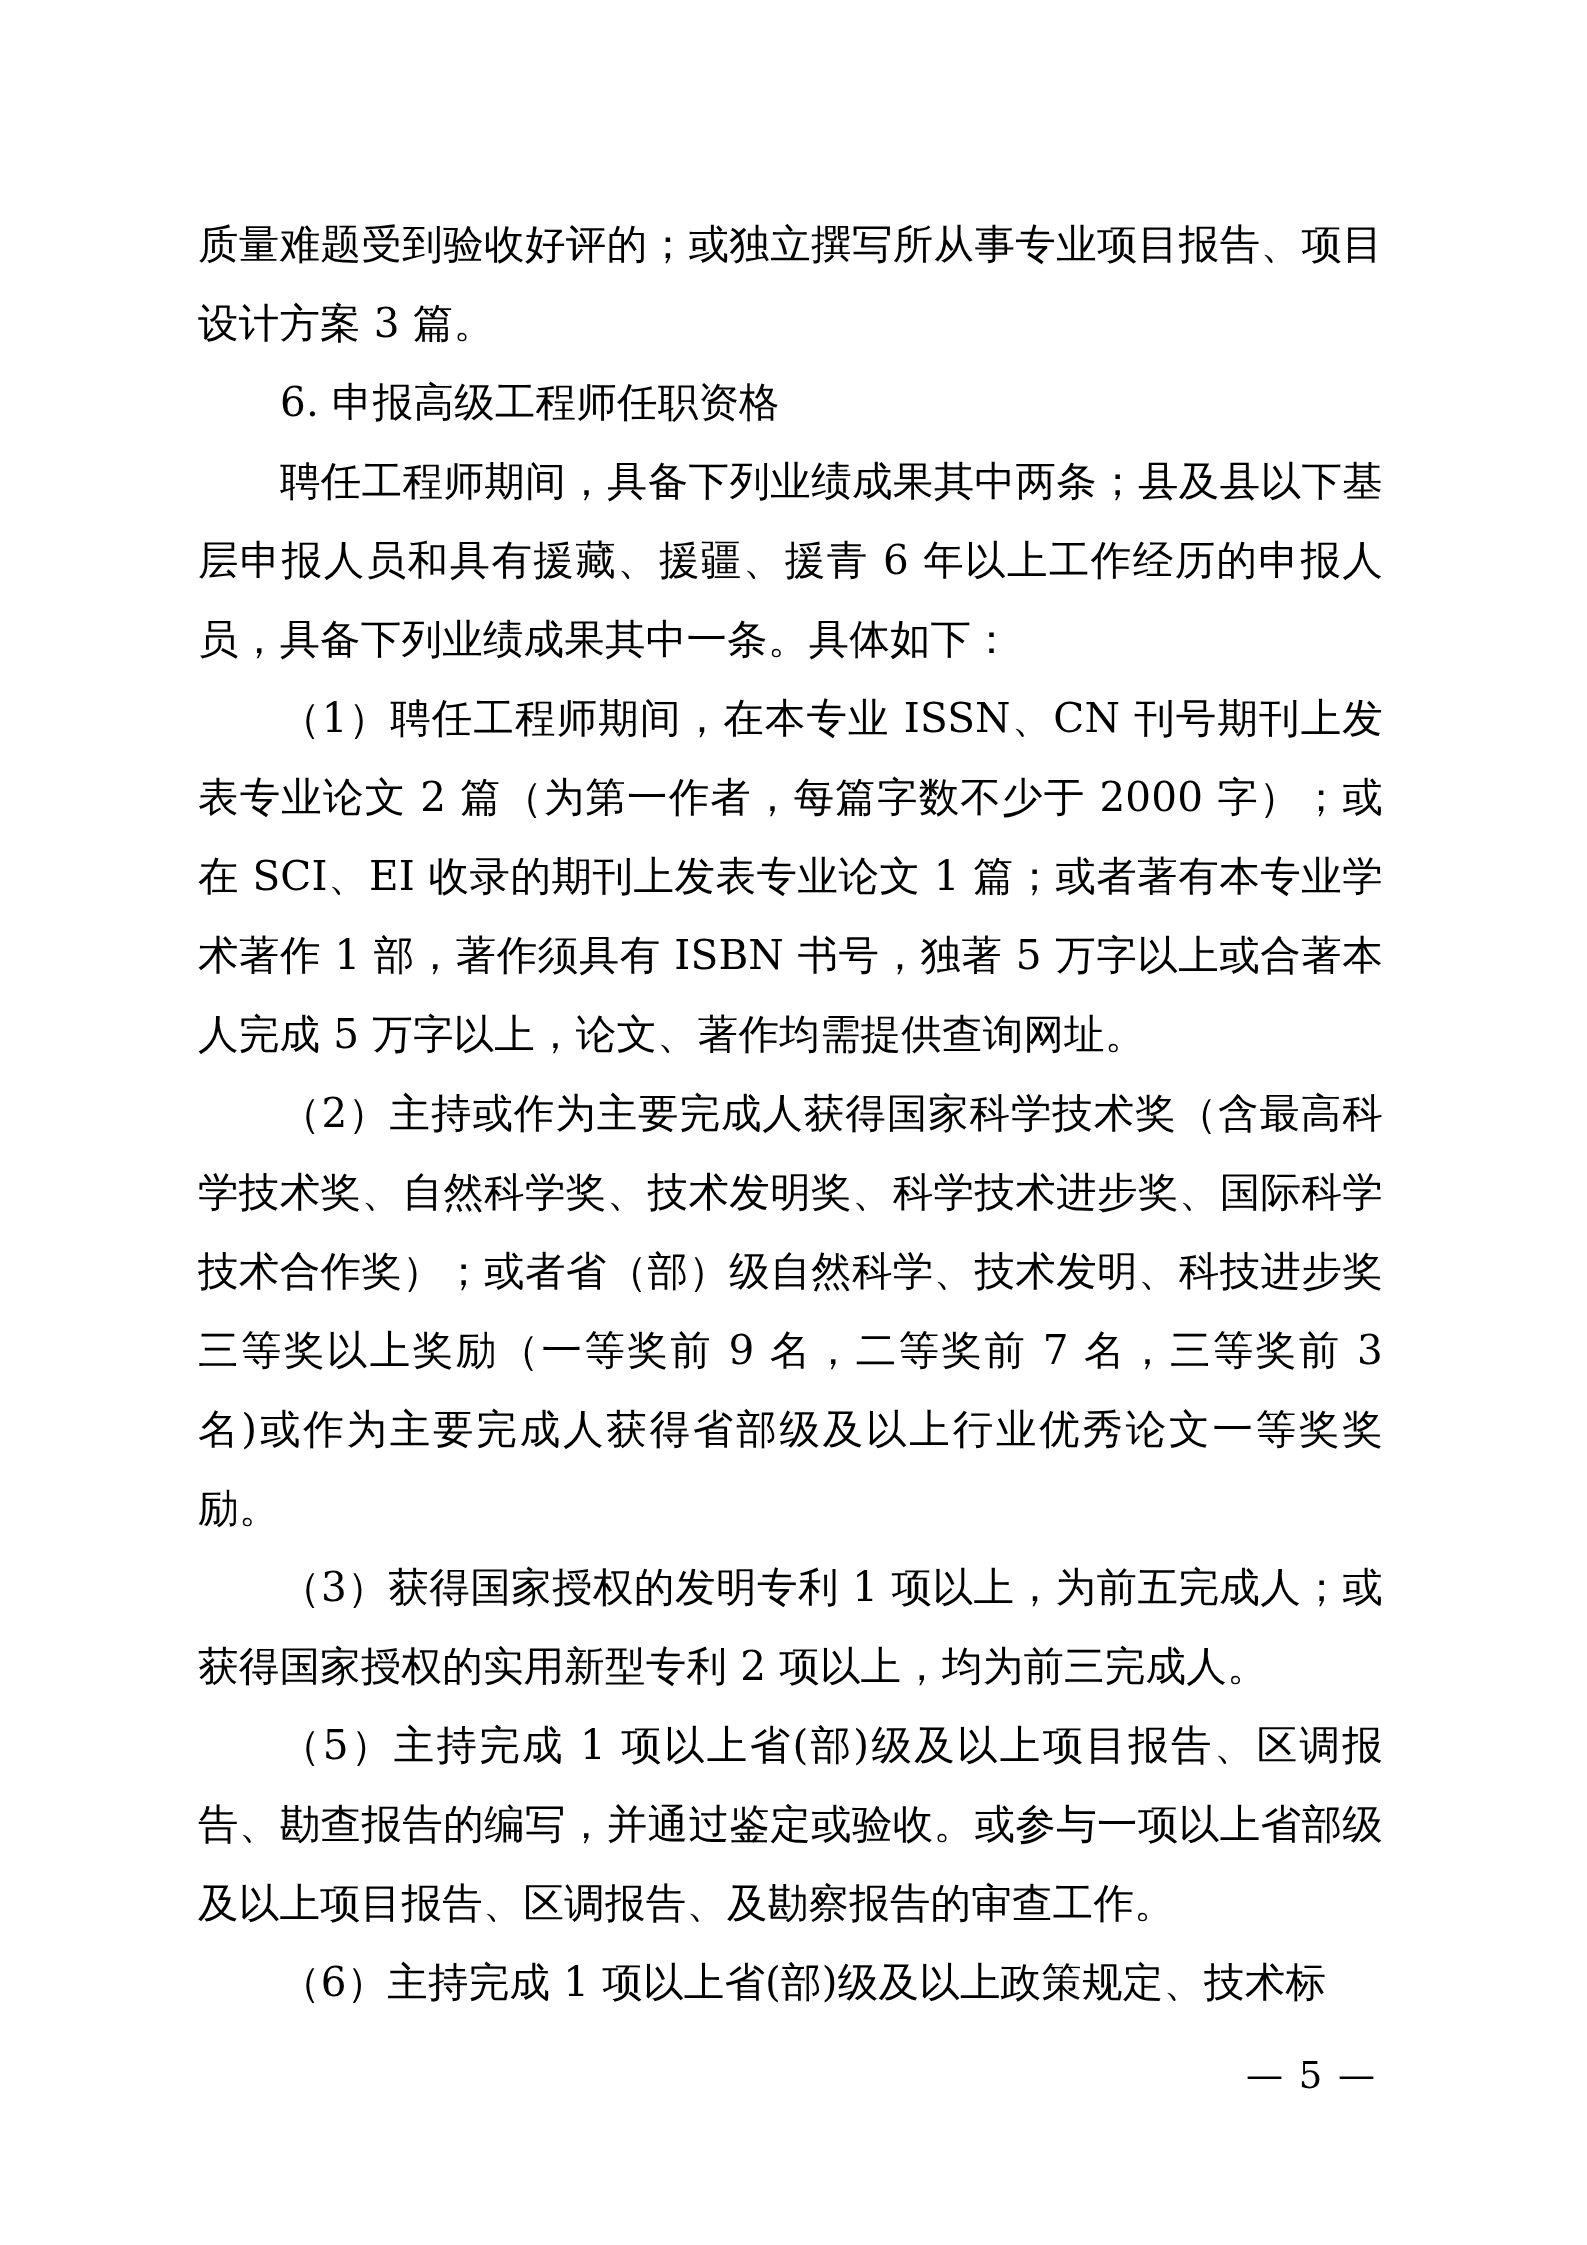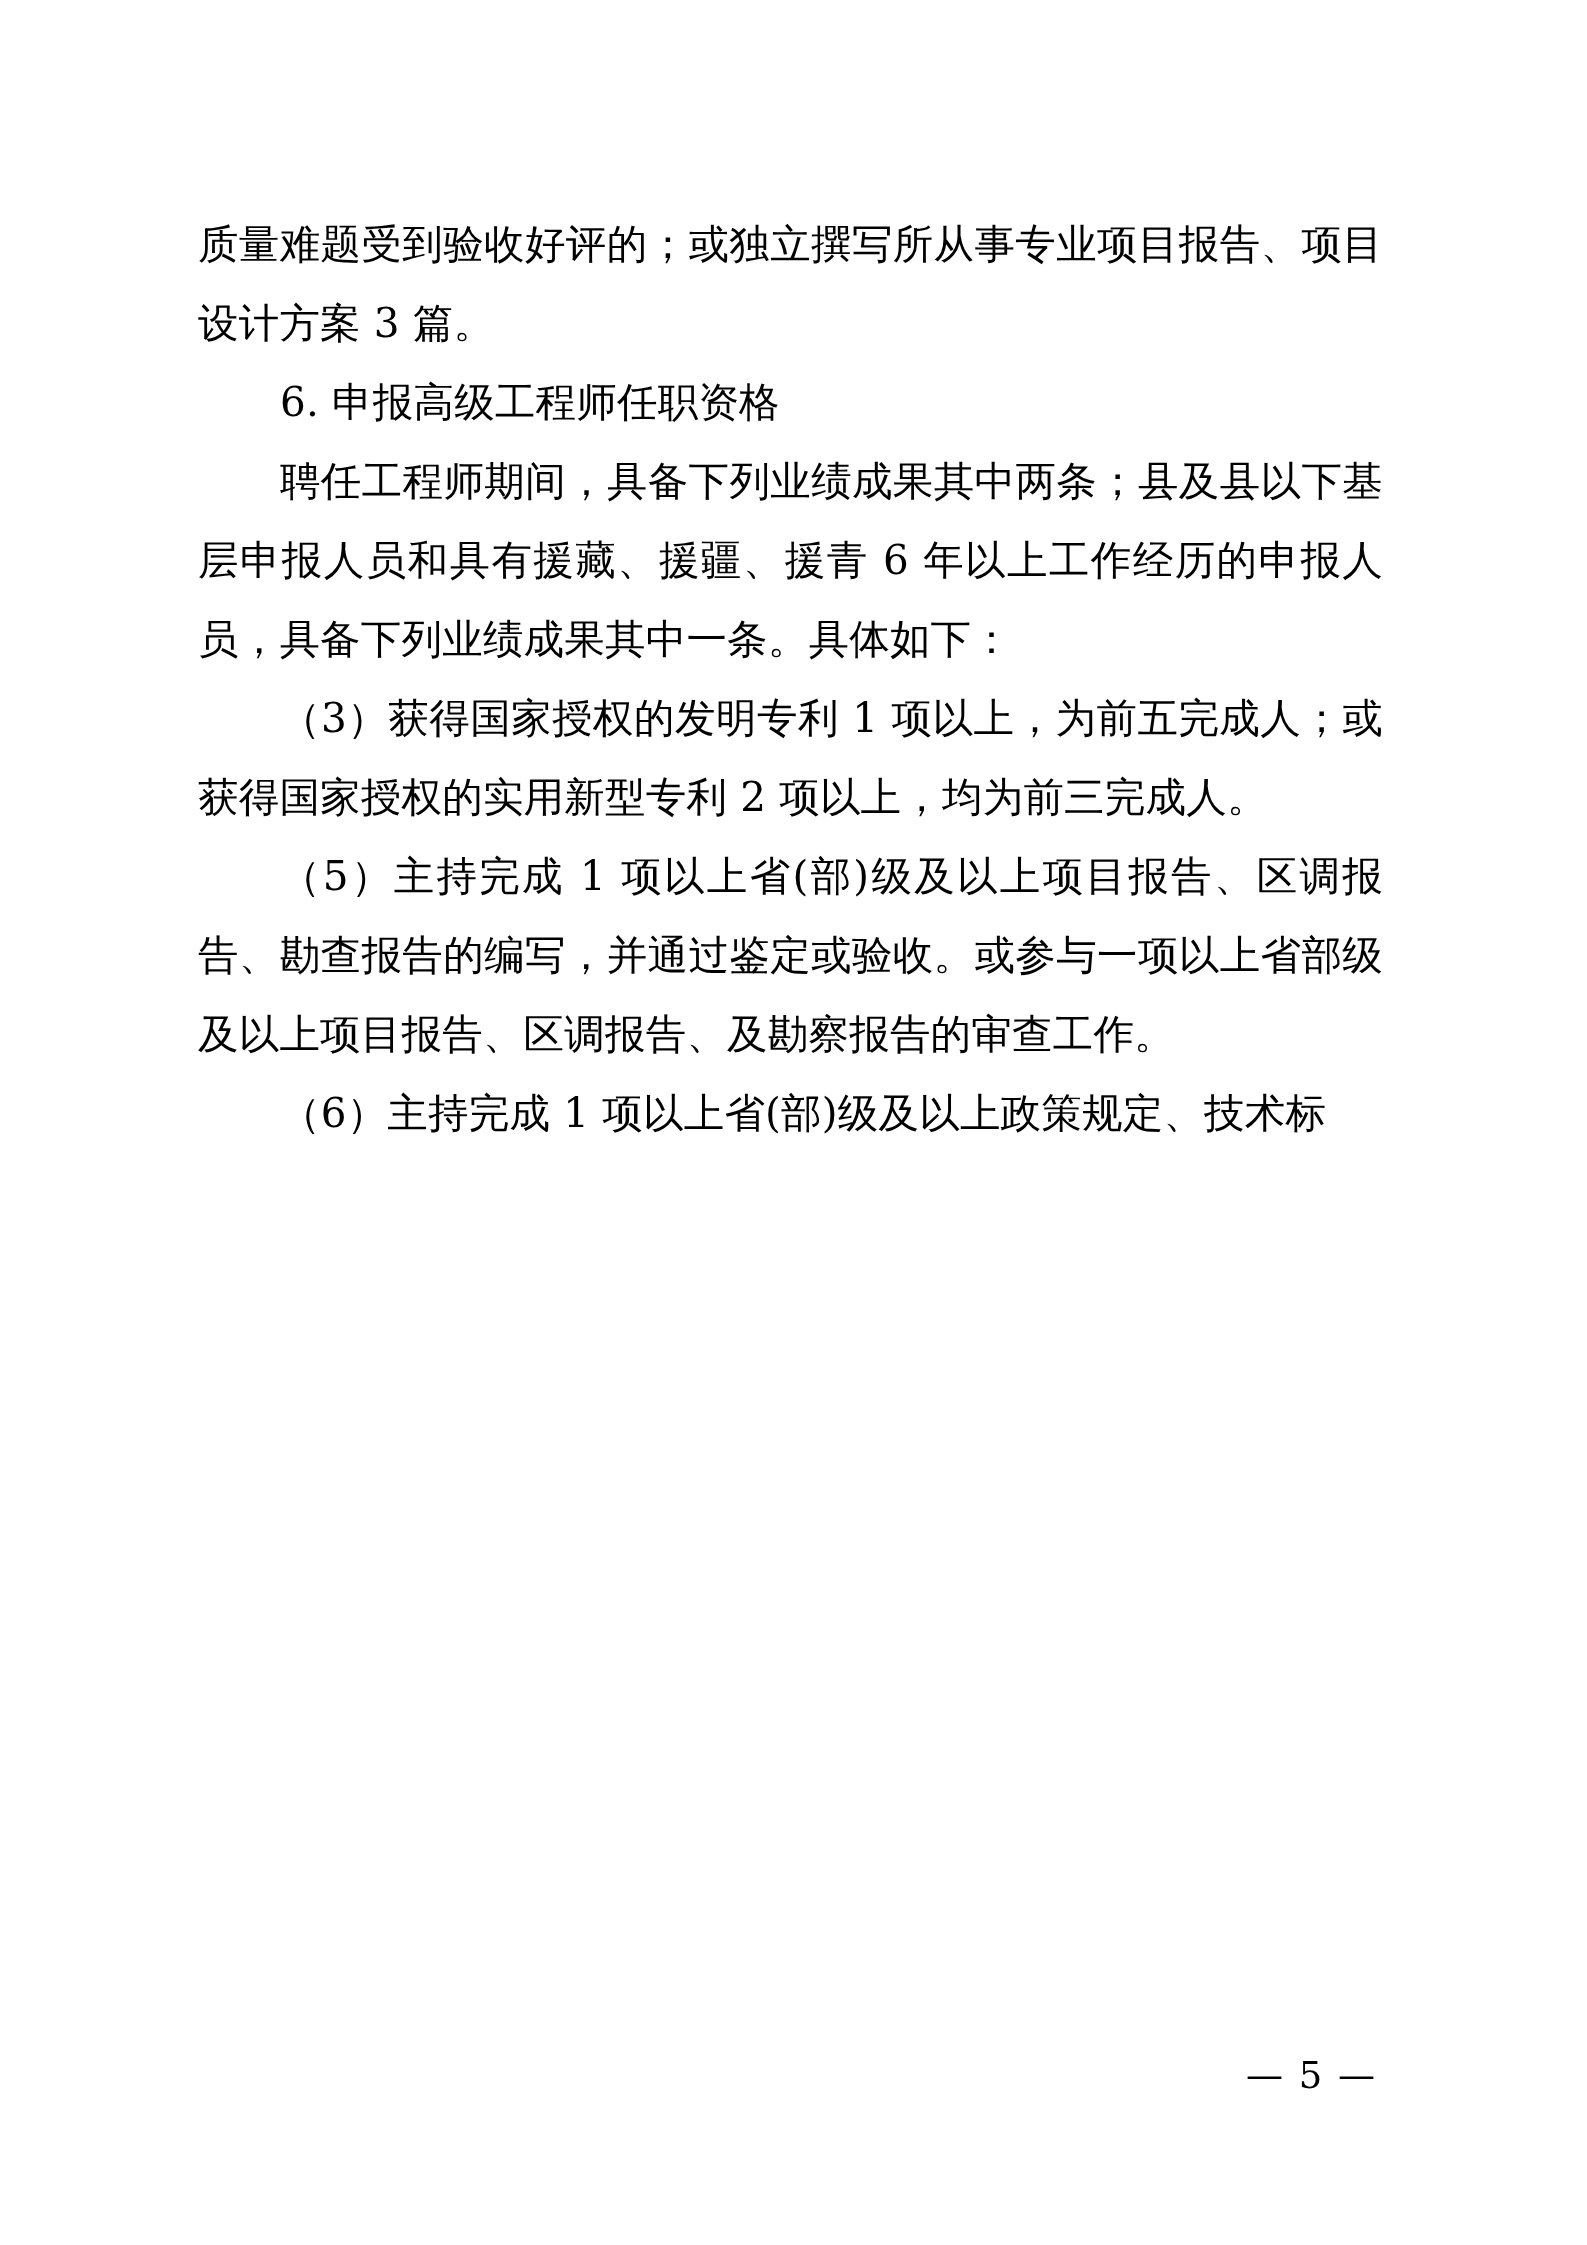--- a/index.html
+++ b/index.html
@@ -46,18 +46,20 @@
   }
 </style>
 </head>
 <body>
 
 <div class="page">
   <div class="content">
     <p class="para">质量难题受到验收好评的；或独立撰写所从事专业项目报告、项目设计方案 3 篇。</p>
     <p class="para indent">6. 申报高级工程师任职资格</p>
     <p class="para indent">聘任工程师期间，具备下列业绩成果其中两条；县及县以下基层申报人员和具有援藏、援疆、援青 6 年以上工作经历的申报人员，具备下列业绩成果其中一条。具体如下：</p>
+    <p class="para indent">（1）聘任工程师期间，在本专业 ISSN、CN 刊号期刊上发表专业论文 2 篇（为第一作者，每篇字数不少于 2000 字）；或在 SCI、EI 收录的期刊上发表专业论文 1 篇；或者著有本专业学术著作 1 部，著作须具有 ISBN 书号，独著 5 万字以上或合著本人完成 5 万字以上，论文、著作均需提供查询网址。</p>
+    <p class="para indent">（2）主持或作为主要完成人获得国家科学技术奖（含最高科学技术奖、自然科学奖、技术发明奖、科学技术进步奖、国际科学技术合作奖）；或者省（部）级自然科学、技术发明、科技进步奖三等奖以上奖励（一等奖前 9 名，二等奖前 7 名，三等奖前 3 名)或作为主要完成人获得省部级及以上行业优秀论文一等奖奖励。</p>
     <p class="para indent">（3）获得国家授权的发明专利 1 项以上，为前五完成人；或获得国家授权的实用新型专利 2 项以上，均为前三完成人。</p>
     <p class="para indent">（5）主持完成 1 项以上省(部)级及以上项目报告、区调报告、勘查报告的编写，并通过鉴定或验收。或参与一项以上省部级及以上项目报告、区调报告、及勘察报告的审查工作。</p>
     <p class="para indent">（6）主持完成 1 项以上省(部)级及以上政策规定、技术标</p>
   </div>
   <div class="pagenum">— 5 —</div>
 </div>
 
 </body></html>

